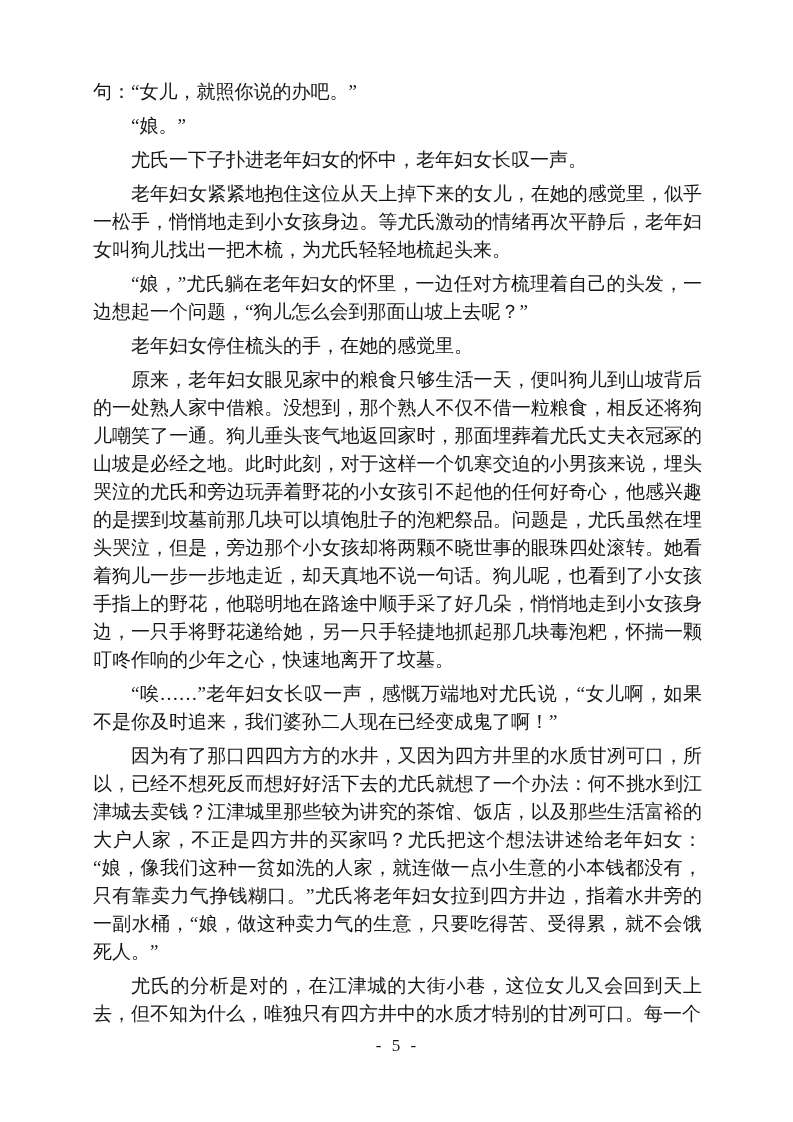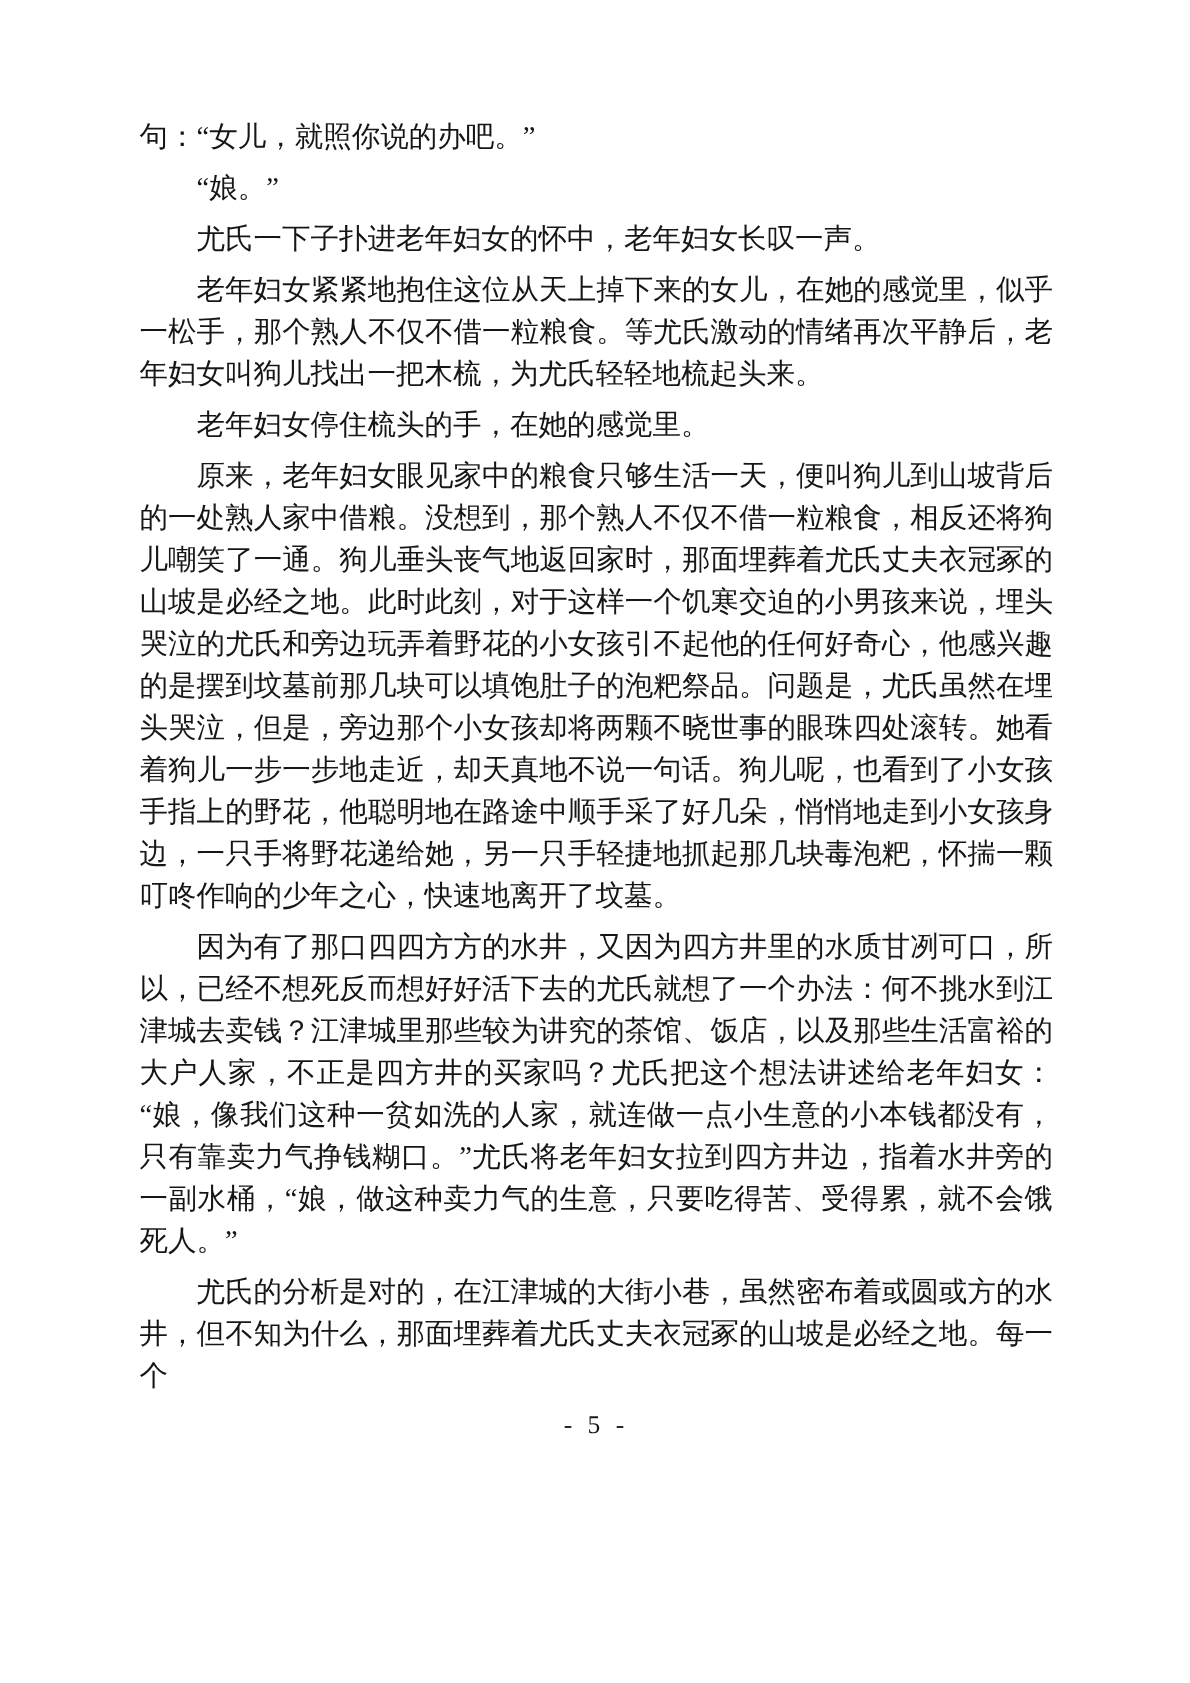--- a/index.html
+++ b/index.html
@@ -41,20 +41,22 @@
   }
 </style>
 </head>
 <body>
 
 <div class="page">
   <div class="text-body">
     <p class="no-indent">句：“女儿，就照你说的办吧。”</p>
     <p>“娘。”</p>
     <p>尤氏一下子扑进老年妇女的怀中，老年妇女长叹一声。</p>
-    <p>老年妇女紧紧地抱住这位从天上掉下来的女儿，在她的感觉里，似乎一松手，那个熟人不仅不借一粒粮食。等尤氏激动的情绪再次平静后，老年妇女叫狗儿找出一把木梳，为尤氏轻轻地梳起头来。</p>
+    <p>老年妇女紧紧地抱住这位从天上掉下来的女儿，在她的感觉里，似乎一松手，悄悄地走到小女孩身边。等尤氏激动的情绪再次平静后，老年妇女叫狗儿找出一把木梳，为尤氏轻轻地梳起头来。</p>
+    <p>“娘，”尤氏躺在老年妇女的怀里，一边任对方梳理着自己的头发，一边想起一个问题，“狗儿怎么会到那面山坡上去呢？”</p>
     <p>老年妇女停住梳头的手，在她的感觉里。</p>
     <p>原来，老年妇女眼见家中的粮食只够生活一天，便叫狗儿到山坡背后的一处熟人家中借粮。没想到，那个熟人不仅不借一粒粮食，相反还将狗儿嘲笑了一通。狗儿垂头丧气地返回家时，那面埋葬着尤氏丈夫衣冠冢的山坡是必经之地。此时此刻，对于这样一个饥寒交迫的小男孩来说，埋头哭泣的尤氏和旁边玩弄着野花的小女孩引不起他的任何好奇心，他感兴趣的是摆到坟墓前那几块可以填饱肚子的泡粑祭品。问题是，尤氏虽然在埋头哭泣，但是，旁边那个小女孩却将两颗不晓世事的眼珠四处滚转。她看着狗儿一步一步地走近，却天真地不说一句话。狗儿呢，也看到了小女孩手指上的野花，他聪明地在路途中顺手采了好几朵，悄悄地走到小女孩身边，一只手将野花递给她，另一只手轻捷地抓起那几块毒泡粑，怀揣一颗叮咚作响的少年之心，快速地离开了坟墓。</p>
+    <p>“唉……”老年妇女长叹一声，感慨万端地对尤氏说，“女儿啊，如果不是你及时追来，我们婆孙二人现在已经变成鬼了啊！”</p>
     <p>因为有了那口四四方方的水井，又因为四方井里的水质甘冽可口，所以，已经不想死反而想好好活下去的尤氏就想了一个办法：何不挑水到江津城去卖钱？江津城里那些较为讲究的茶馆、饭店，以及那些生活富裕的大户人家，不正是四方井的买家吗？尤氏把这个想法讲述给老年妇女：“娘，像我们这种一贫如洗的人家，就连做一点小生意的小本钱都没有，只有靠卖力气挣钱糊口。”尤氏将老年妇女拉到四方井边，指着水井旁的一副水桶，“娘，做这种卖力气的生意，只要吃得苦、受得累，就不会饿死人。”</p>
-    <p>尤氏的分析是对的，在江津城的大街小巷，虽然密布着或圆或方的水井，但不知为什么，那面埋葬着尤氏丈夫衣冠冢的山坡是必经之地。每一个</p>
+    <p>尤氏的分析是对的，在江津城的大街小巷，这位女儿又会回到天上去，但不知为什么，唯独只有四方井中的水质才特别的甘冽可口。每一个</p>
   </div>
   <div class="page-number">- 5 -</div>
 </div>
 
 </body></html>

